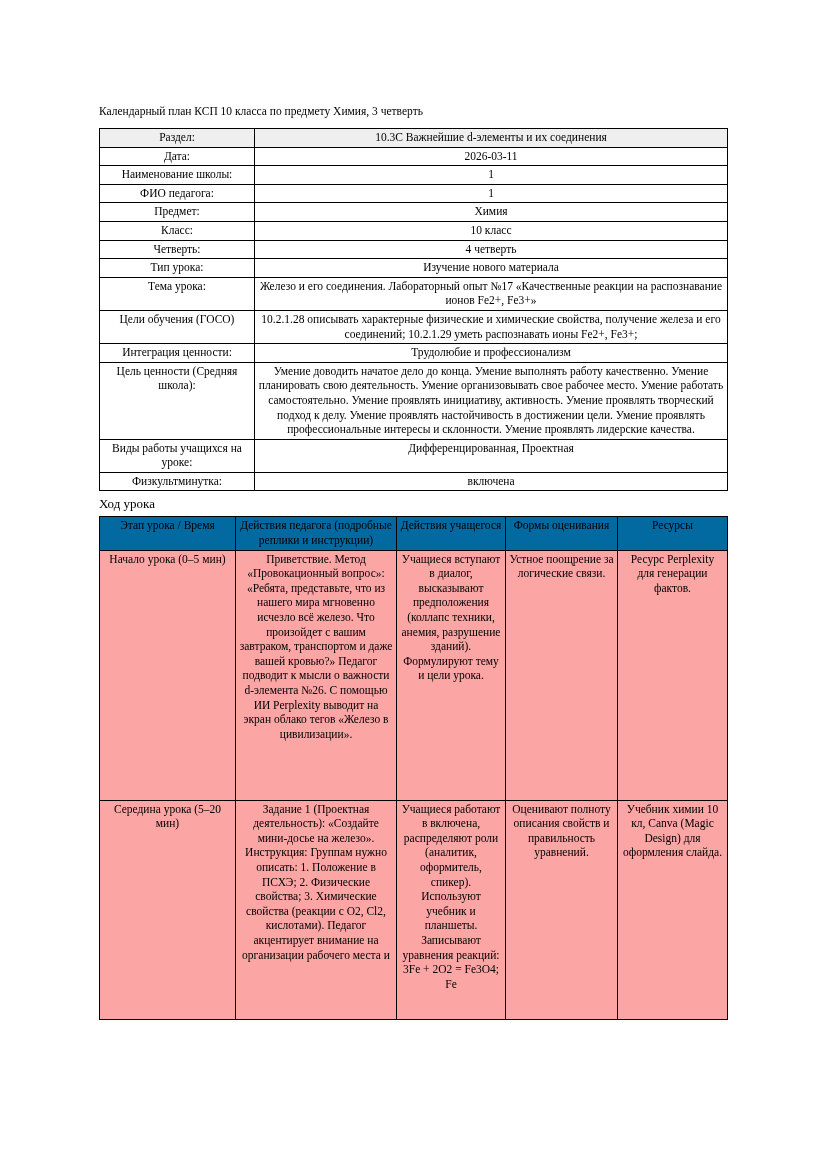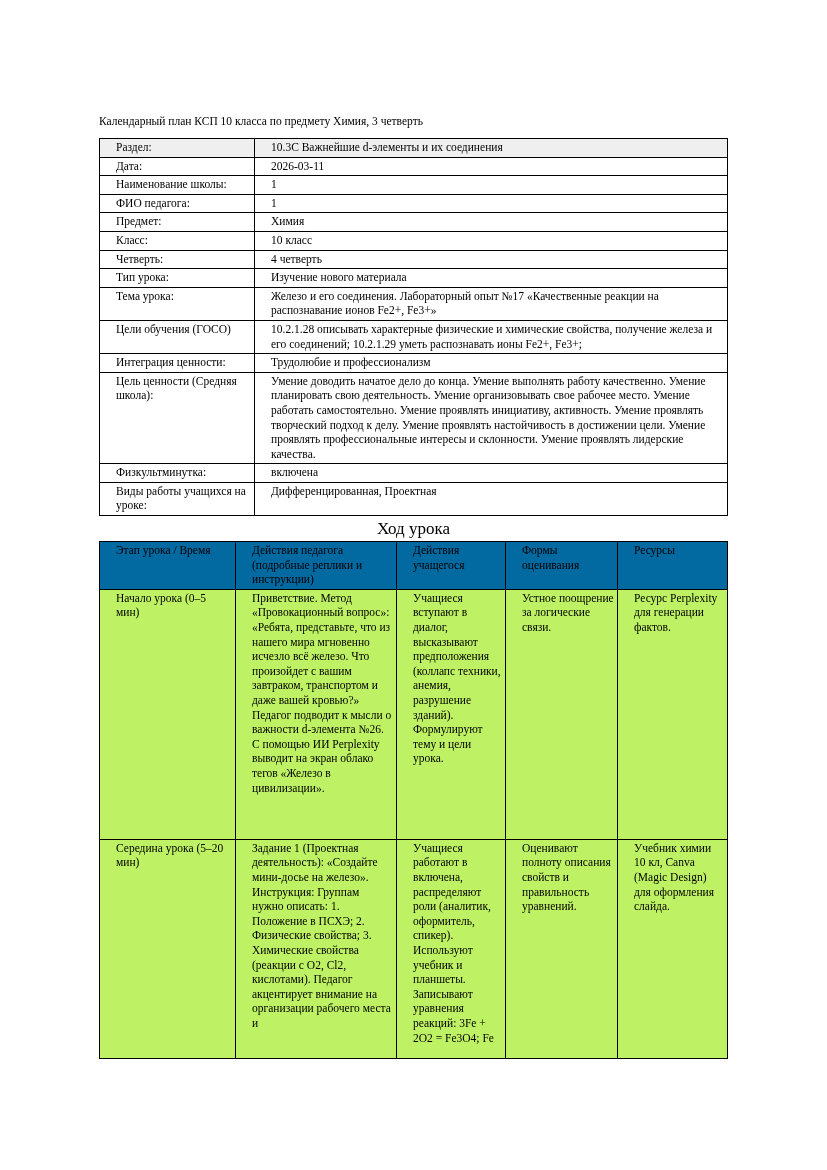--- a/index.html
+++ b/index.html
@@ -18,62 +18,61 @@
   .page {
     position: relative;
     width: 827px;
     height: 1170px;
     box-sizing: border-box;
     padding: 98px 99px 0 99px;
   }
   .doc-title {
     font-size: 11.5px;
     line-height: 15px;
-    margin: 16px 0 9px 0;
+    margin: 6px 0 9px 0;
     white-space: nowrap;
     font-family: Liberation Serif, serif;
   }
   table.grid {
     border-collapse: collapse;
     table-layout: fixed;
     width: 628px;
     font-size: 11.5px;
     line-height: 14.6px;
   }
   table.grid td, table.grid th {
     border: 1px solid #000000;
     vertical-align: top;
-    padding: 1px 3px 2px 16px;
-    text-align: left;
+    padding: 1px 3px 2px 3px;
+    text-align: center;
     font-weight: normal;
     word-wrap: break-word;
     overflow-wrap: break-word;
     hyphens: none;
   }
   
   #info-table { margin-bottom: 0; }
   #info-table col.label { width: 155px; }
   #info-table col.value { width: 473px; }
   #info-table tr.shaded td { background: #efefef; }
 
   .section-label {
-    font-size: 17px;
+    font-size: 13px;
     line-height: 15px;
     margin: 5px 0 5px 0;
-    text-align: center;
   }
 
   
   #flow-table col.c0 { width: 136px; }
   #flow-table col.c1 { width: 161px; }
   #flow-table col.c2 { width: 109px; }
   #flow-table col.c3 { width: 112px; }
   #flow-table col.c4 { width: 110px; }
   #flow-table thead td { background: #0369a1; }
-  #flow-table tbody td { background: #bef264; }
+  #flow-table tbody td { background: #fca5a5; }
   #flow-table tbody tr.r1 td { height: 246px; }
   #flow-table tbody tr.r2 td { height: 215px; }
 
   
   .flow-wrap {
     height: 520px;
     overflow: hidden;
   }
 </style>
 </head>
@@ -131,26 +130,26 @@
         </tr>
         <tr>
           <td>Интеграция ценности:</td>
           <td>Трудолюбие и профессионализм</td>
         </tr>
         <tr>
           <td>Цель ценности (Средняя школа):</td>
           <td>Умение доводить начатое дело до конца. Умение выполнять работу качественно. Умение планировать свою деятельность. Умение организовывать свое рабочее место. Умение работать самостоятельно. Умение проявлять инициативу, активность. Умение проявлять творческий подход к делу. Умение проявлять настойчивость в достижении цели. Умение проявлять профессиональные интересы и склонности. Умение проявлять лидерские качества.</td>
         </tr>
         <tr>
+          <td>Виды работы учащихся на уроке:</td>
+          <td>Дифференцированная, Проектная</td>
+        </tr>
+        <tr>
           <td>Физкультминутка:</td>
           <td>включена</td>
-        </tr>
-        <tr>
-          <td>Виды работы учащихся на уроке:</td>
-          <td>Дифференцированная, Проектная</td>
         </tr>
       </tbody>
   </table>
 
   <div class="section-label">Ход урока</div>
 
   <div class="flow-wrap">
     <table class="grid" id="flow-table">
       <colgroup>
         <col class="c0">

